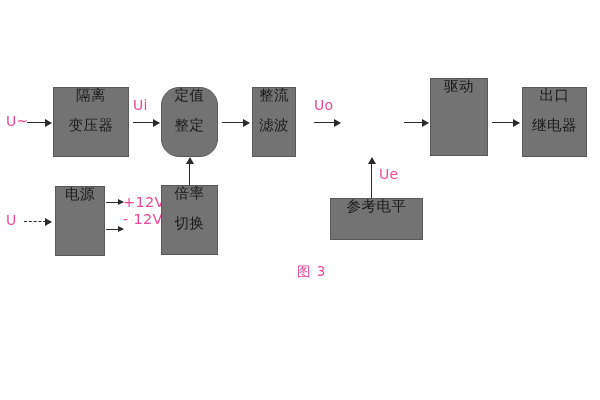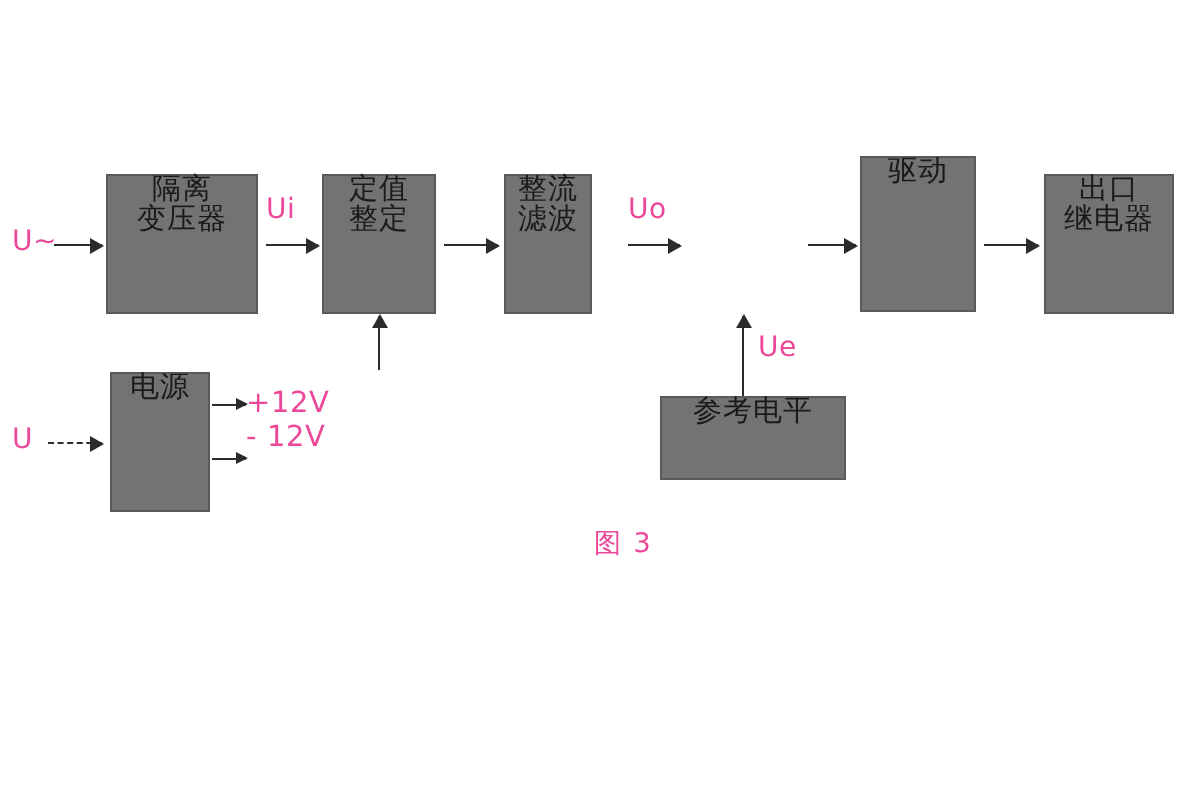--- a/index.html
+++ b/index.html
@@ -32,20 +32,21 @@
     color: #1a1a1a;
     font-size: 14.5px;
     line-height: 1.05;
   }
   .box .ln {
     display: block;
     white-space: nowrap;
     letter-spacing: 0.5px;
   }
   .box .ln + .ln {
+    margin-top: 15px;
   }
   .box.single .ln {
     margin-top: 0;
   }
 
   
   .lbl {
     position: absolute;
     color: #ec4899;
     white-space: nowrap;
@@ -118,21 +119,21 @@
   <div class="arrow-h" style="left:27px; top:122px; width:24px;"></div>
 
   <div class="box" style="left:53px; top:87px; width:76px; height:70px;">
     <span class="ln">隔离</span>
     <span class="ln">变压器</span>
   </div>
 
   <div class="lbl sig" style="left:133px; top:97px;">Ui</div>
   <div class="arrow-h" style="left:133px; top:122px; width:26px;"></div>
 
-  <div class="box" style="left:161px; top:87px; width:57px; height:70px;">
+  <div class="box" style="left:161px; top:87px; width:57px; height:70px;border-radius:18px;">
     <span class="ln">定值</span>
     <span class="ln">整定</span>
   </div>
 
   <div class="arrow-h" style="left:222px; top:122px; width:27px;"></div>
 
   <div class="box" style="left:252px; top:87px; width:44px; height:70px;">
     <span class="ln">整流</span>
     <span class="ln">滤波</span>
   </div>
@@ -160,20 +161,24 @@
   <div class="box single" style="left:55px; top:186px; width:50px; height:70px;">
     <span class="ln">电源</span>
   </div>
 
   <div class="arrow-h thin" style="left:106px; top:202px; width:17px;"></div>
   <div class="lbl rail" style="left:123px; top:194px;">+12V</div>
 
   <div class="arrow-h thin" style="left:106px; top:229px; width:17px;"></div>
   <div class="lbl rail" style="left:123px; top:211px;">- 12V</div>
 
+  <div class="box" style="left:161px; top:185px; width:57px; height:70px;">
+    <span class="ln">倍率</span>
+    <span class="ln">切换</span>
+  </div>
 
   <div class="arrow-v" style="left:189px; top:158px; height:27px;"></div>
 
   <div class="arrow-v" style="left:371px; top:158px; height:40px;"></div>
   <div class="lbl sig" style="left:379px; top:166px;">Ue</div>
 
   <div class="box single" style="left:330px; top:198px; width:93px; height:42px;">
     <span class="ln">参考电平</span>
   </div>
 

